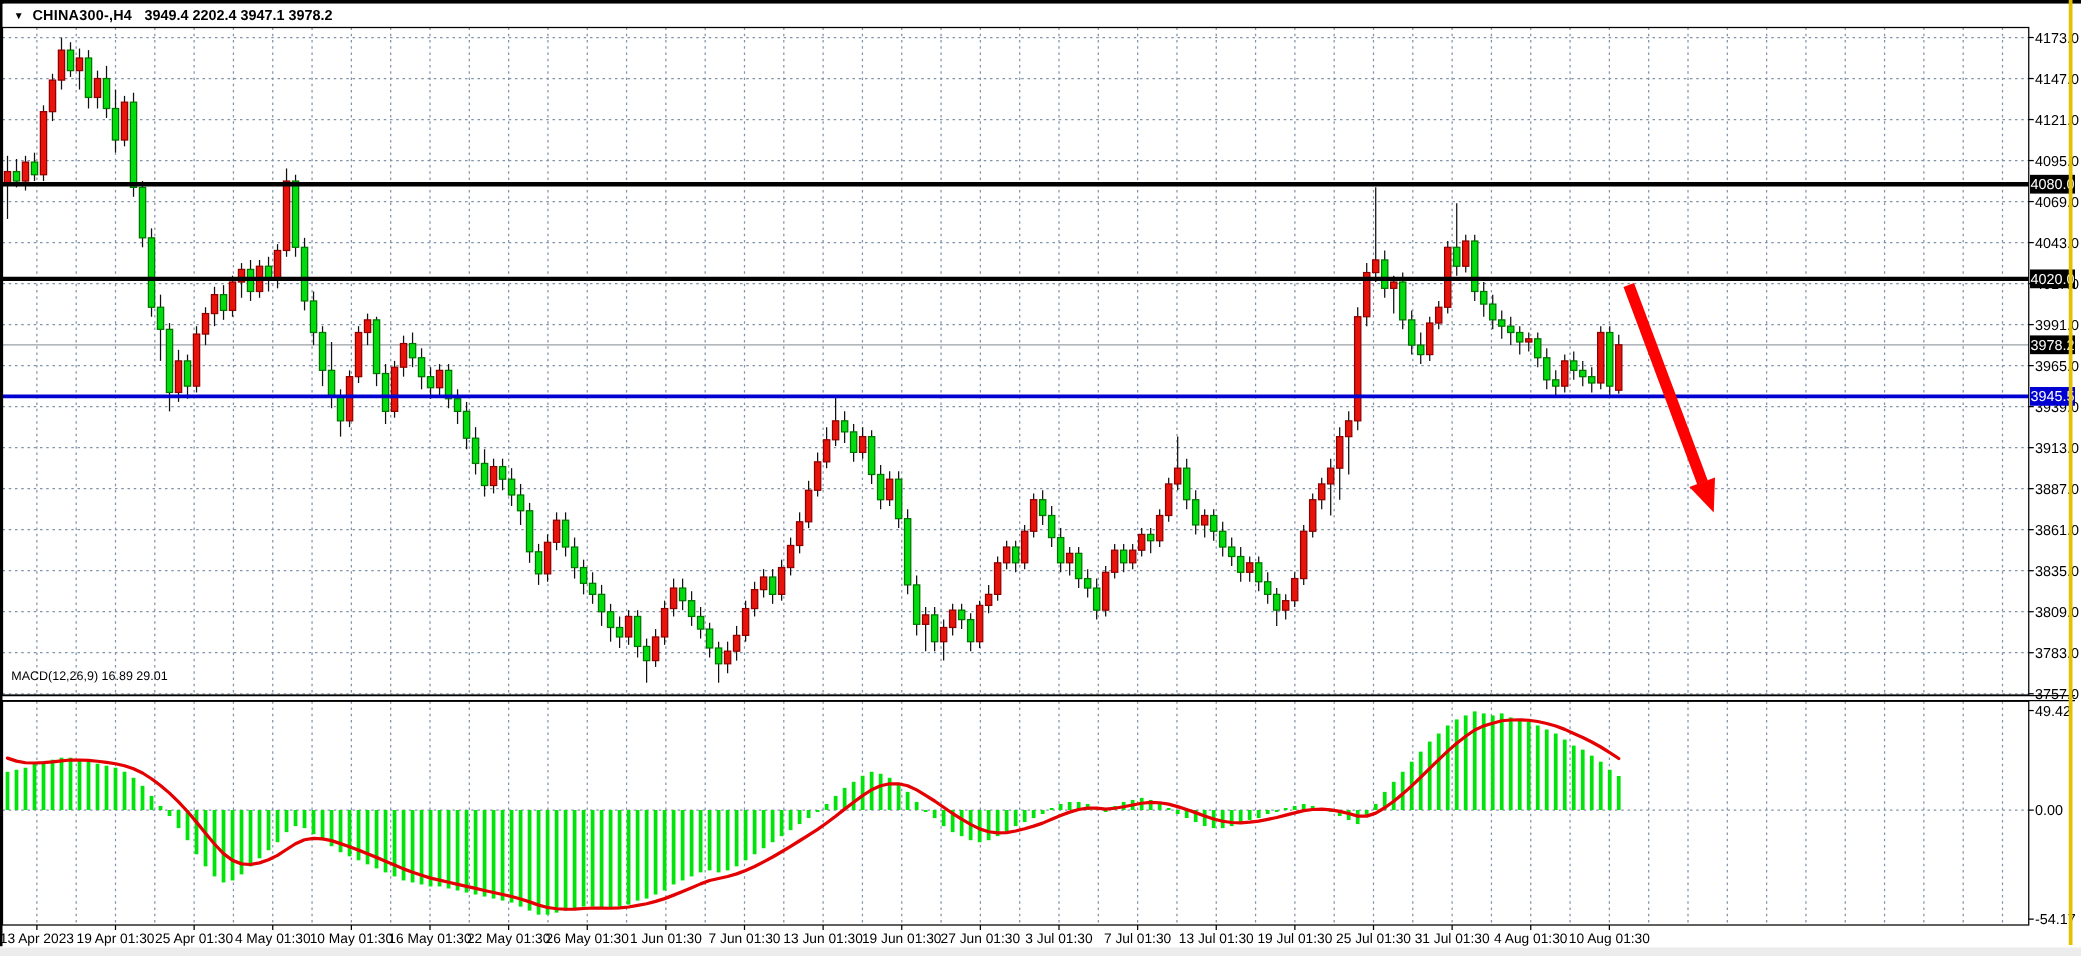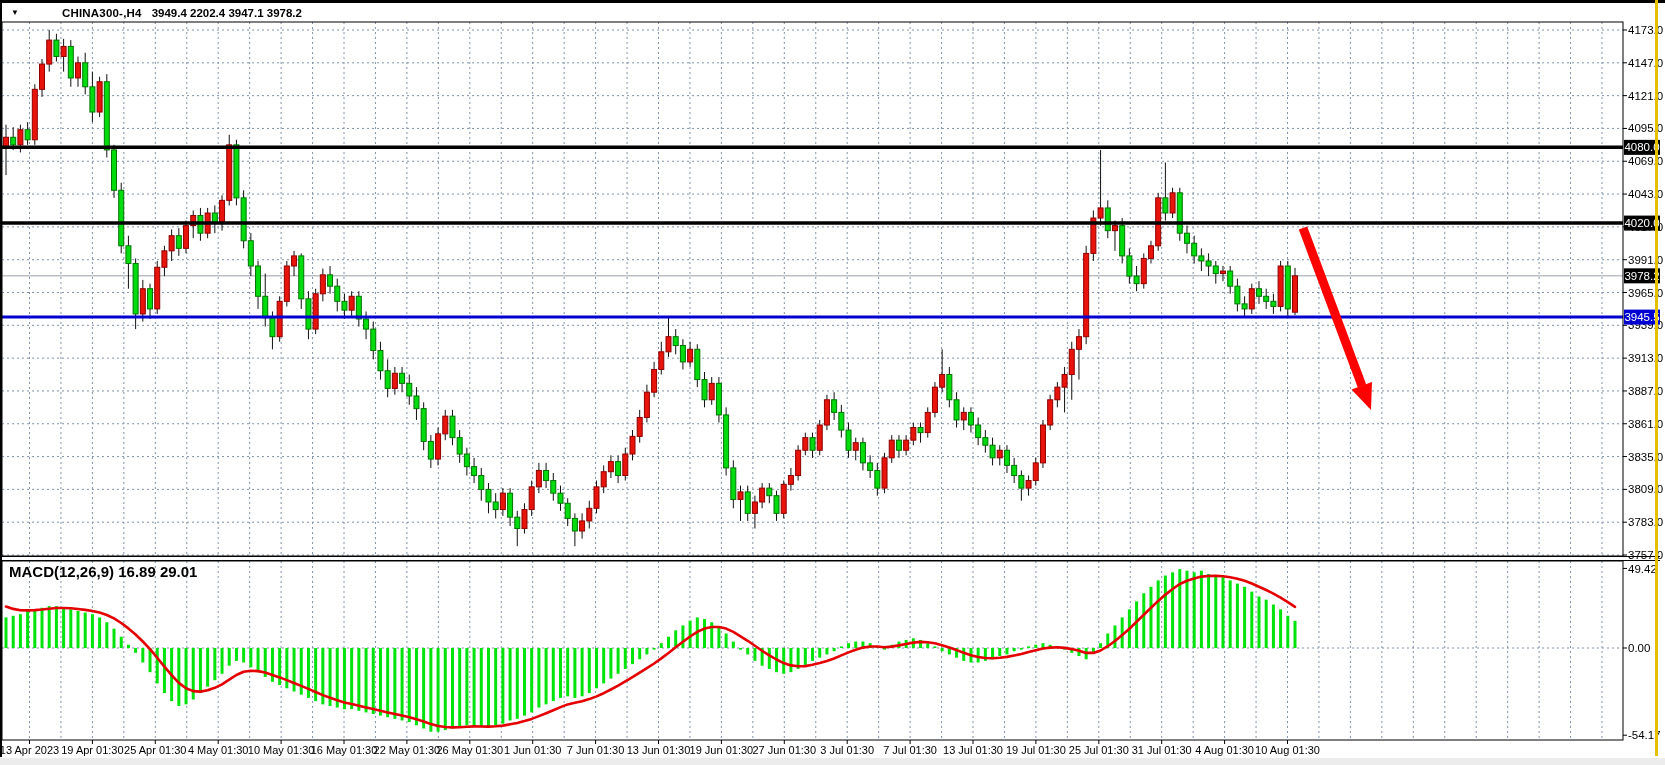--- a/index.html
+++ b/index.html
@@ -3,22 +3,22 @@
 <meta charset="utf-8">
 <style>
   html,body{margin:0;padding:0;background:#fff;}
   #app{position:relative;width:1665px;height:765px;background:#ffffff;overflow:hidden;
        font-family:"Liberation Sans",sans-serif;}
   #topborder{position:absolute;left:0;top:0;width:1665px;height:3px;background:#000;}
   #leftborder{position:absolute;left:0;top:0;width:2px;height:757px;background:#000;}
   #titlebar{position:absolute;left:3px;top:3px;right:0;height:19px;background:#fff;
             display:flex;align-items:center;font-size:11.5px;font-weight:bold;color:#000;}
   #titlebar .tri{font-size:8px;margin:0 7px 0 8px;line-height:1;}
-  #titlebar .sym{letter-spacing:.2px;margin-right:10px;margin-left:36px;}
-  #macdlabel{position:absolute;left:9px;top:563px;font-size:15px;color:#000;z-index:5;font-weight:bold;}
+  #titlebar .sym{letter-spacing:.2px;margin-right:10px;}
+  #macdlabel{position:absolute;left:9px;top:536px;font-size:10px;color:#000;z-index:5;}
   #bottomstrip{position:absolute;left:0;top:758px;width:1665px;height:7px;background:#ececec;}
   #yellowstrip{position:absolute;left:1655px;top:0;width:3px;height:756px;background:#e3c000;z-index:6;}
   svg{position:absolute;left:0;top:0;}
   svg text{font-family:"Liberation Sans",sans-serif;}
 </style>
 </head>
 <body>
 
 <div id="app">
   <div id="topborder"></div>

